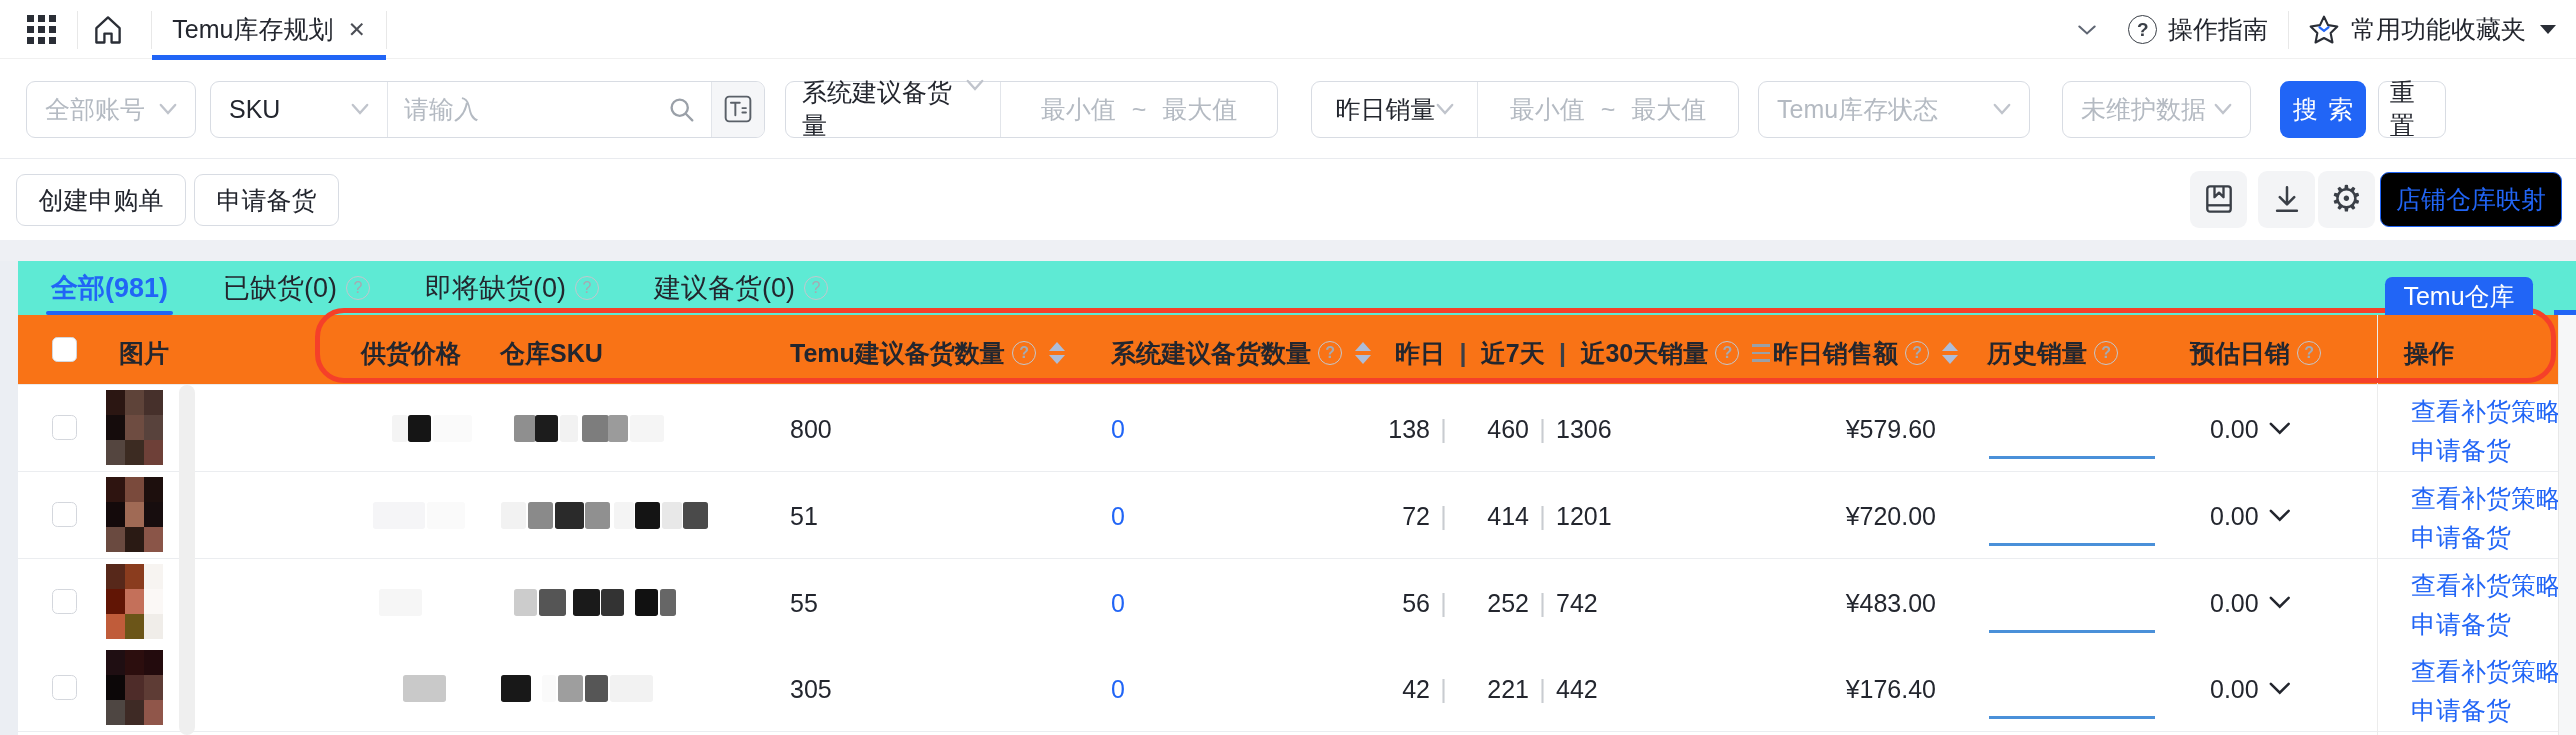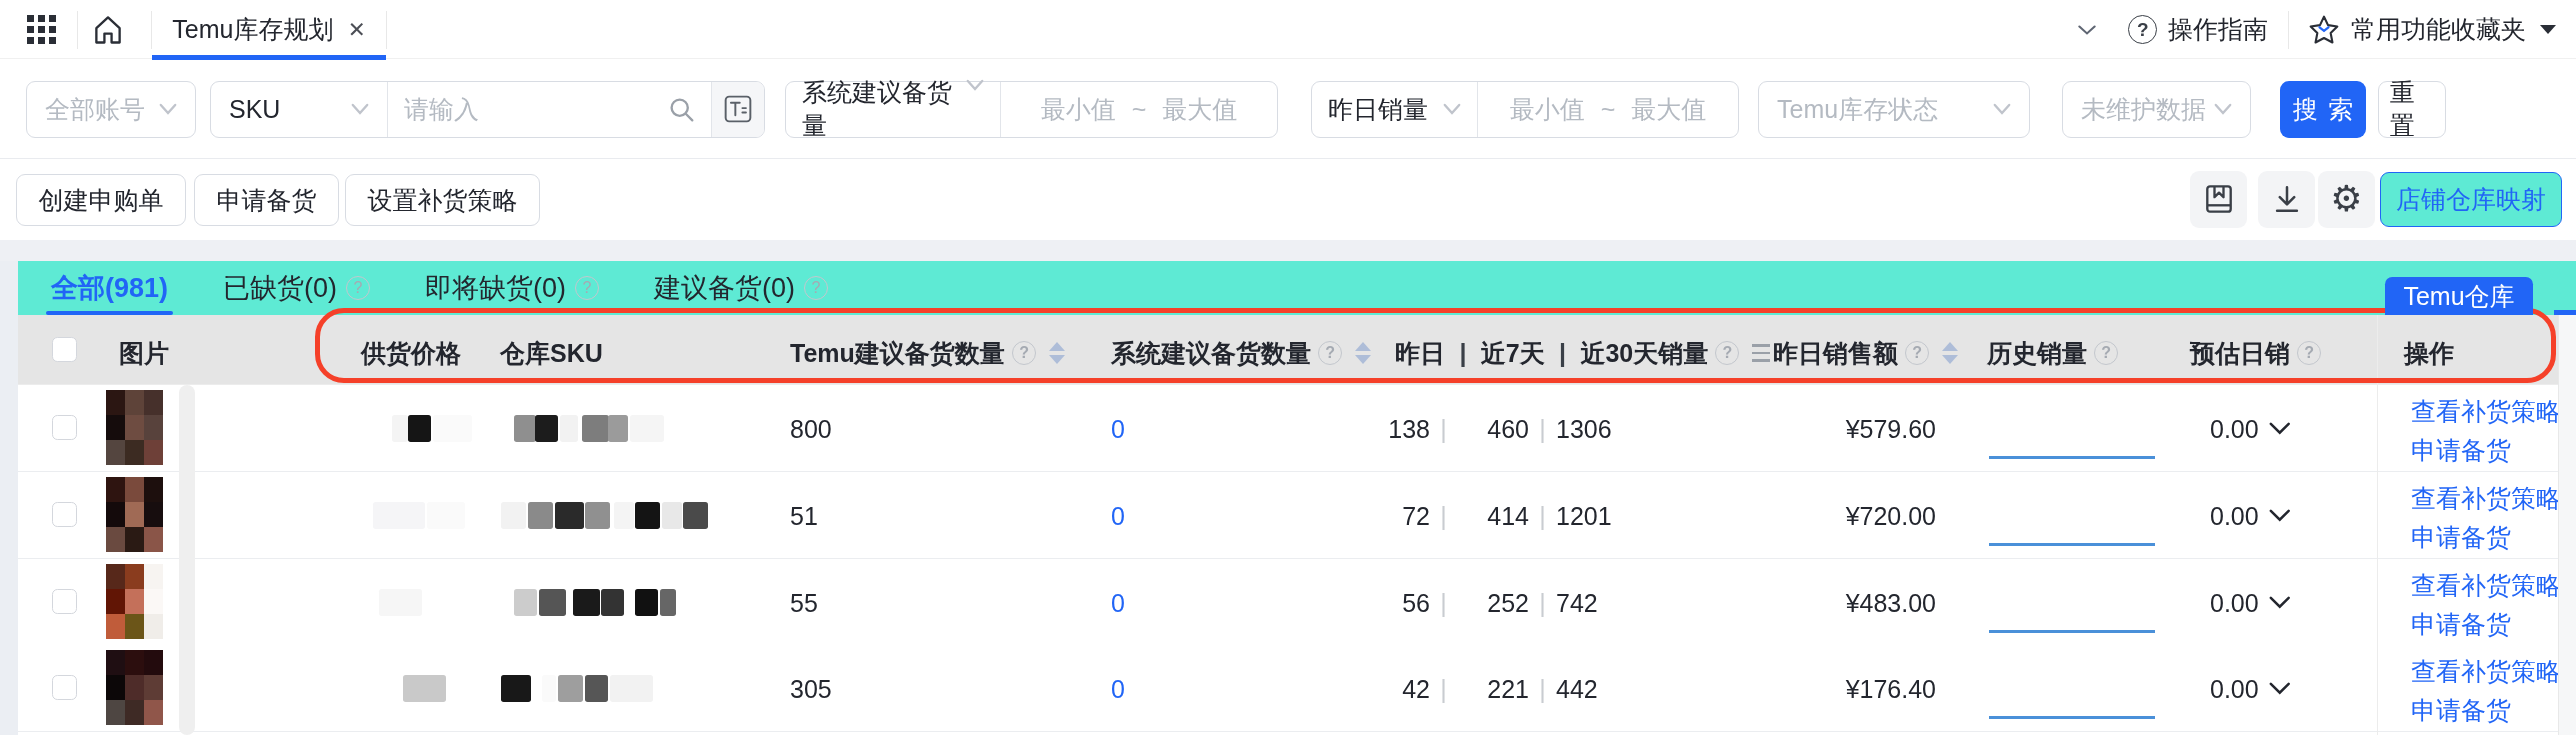--- a/index.html
+++ b/index.html
@@ -40,21 +40,21 @@
                font-size:25px; display:flex; align-items:center; justify-content:center; letter-spacing:10.7px; padding-left:10.7px; }
   .t-chip { width:53px; height:55px; background:#f5f6f8; border-left:0.9px solid #e2e5ea; border-radius:0 8px 8px 0;
             display:flex; align-items:center; justify-content:center; }
 
   
   .toolbar { position:absolute; top:159px; left:0; right:0; height:81px; background:#fff; z-index:70; }
   .tbtn { position:absolute; top:15px; height:52px; border:0.9px solid #d8dce3; border-radius:9px; background:#fff;
           font-size:25px; color:#23262e; display:flex; align-items:center; padding:0 21.5px; }
   .icon-chip { position:absolute; top:11.6px; width:57px; height:57px; background:#f3f4f6; border-radius:9px;
                display:flex; align-items:center; justify-content:center; color:#3a3f47; }
-  .btn-outline { position:absolute; top:12.5px; height:55px; border:1.8px solid #2165f6; border-radius:9px; background:#5eead4;
+  .btn-outline { position:absolute; top:12.5px; height:55px; border:1.8px solid #2165f6; border-radius:9px; background:#000000;
                  color:#2165f6; font-size:25px; display:flex; align-items:center; justify-content:center;font-family:Liberation Mono, monospace; }
   .gear-glyph { font-size:36px; line-height:1; color:#3a3f47; }
 
   .band { position:absolute; top:240px; left:0; right:0; height:21.5px; background:#eef0f4; }
   .gutter { position:absolute; top:261px; left:0; width:18px; bottom:0; background:#ebeef3; z-index:6; }
 
   
   .tabs { position:absolute; top:261px; left:18px; right:0; height:54px; background:#5eead4; display:flex;
           align-items:center; gap:55px; padding-left:33px; font-size:27px; }
   .tabitem { position:relative; display:flex; align-items:center; gap:9px; color:#23262e; height:54px; }
@@ -62,21 +62,21 @@
   .tabitem.active::after { content:""; position:absolute; left:-5.4px; right:-5.4px; bottom:0; height:4.5px; background:#2165f6; border-radius:2.7px; }
   .qi { width:24px; height:24px; border:1.8px solid #c3c7cd; border-radius:50%; color:#a5aab2; font-size:16px;
         display:inline-flex; align-items:center; justify-content:center; flex:0 0 auto; }
   .qi::after { content:"?"; }
 
   .wh-badge { position:absolute; left:2385px; top:277px; width:148px; height:38px; background:#2165f6; color:#fff;
               font-size:25px; display:flex; align-items:center; justify-content:center; border-radius:7.2px 7.2px 0 0; z-index:62; }
   .wh-line { position:absolute; left:2554px; top:310px; width:22.4px; height:4.5px; background:#2165f6; z-index:62; }
 
   
-  .thead { position:absolute; top:315px; left:18px; right:0; height:70px; background:#e5e5e5; border-bottom:1.8px solid #ececec;
+  .thead { position:absolute; top:315px; left:18px; right:0; height:70px; background:#f97316; border-bottom:1.8px solid #ececec;
            font-size:25px; font-weight:bold; color:#23262e; z-index:10; }
   .hc { position:absolute; top:21.5px; display:flex; align-items:center; gap:7.2px; white-space:nowrap; }
   .sort { display:inline-flex; flex-direction:column; gap:4.5px; margin-left:5.4px; }
   .sort .up { width:0; height:0; border-left:8px solid transparent; border-right:8px solid transparent; border-bottom:9.8px solid #aebdd8; }
   .sort .dn { width:0; height:0; border-left:8px solid transparent; border-right:8px solid transparent; border-top:9.8px solid #aebdd8; }
   .hsep { color:#3a3f47; font-weight:bold; margin:0 7.2px; }
   .list-icon { display:inline-flex; flex-direction:column; gap:4.5px; margin-left:5.4px; }
   .list-icon i { display:block; width:18px; height:2.7px; background:#9aa0a8; }
   .op-border { position:absolute; left:2377px; top:315px; bottom:0; width:0.9px; background:#ececec; z-index:12; }
   .rstrip { position:absolute; left:2558px; right:0; top:315px; bottom:0; background:#f6f7f8; border-left:0.9px solid #e8e8e8; z-index:12; }
@@ -198,21 +198,21 @@
       </div>
       <div class="seg-div"></div>
       <div class="rng" style="flex:1">
         <span class="ph">最小值</span>
         <span class="ph">~</span>
         <span class="ph">最大值</span>
       </div>
     </div>
 
     <div class="ctl" style="left:1311px;width:428px;padding:0">
-      <div style="width:165px;display:flex;align-items:center;justify-content:space-between;padding:0 16px">
+      <div style="width:165px;display:flex;align-items:center;justify-content:center;padding:0 16px">
         <span class="val">昨日销量</span>
         <svg class="chev" width="18" height="11.6" viewBox="0 0 20 13" fill="none" stroke="#c0c4cc" stroke-width="2.6" stroke-linecap="round">
             <path d="M2 2 L10 11 L18 2"></path>
           </svg>
       </div>
       <div class="seg-div"></div>
       <div class="rng" style="flex:1">
         <span class="ph">最小值</span>
         <span class="ph">~</span>
         <span class="ph">最大值</span>
@@ -233,21 +233,20 @@
         </svg>
     </div>
 
     <div class="btn-primary" style="left:2280px;width:86px">搜索</div>
     <div class="btn-plain" style="left:2378px;width:68px">重置</div>
   </div>
 
   <div class="toolbar">
     <div class="tbtn" style="left:16px">创建申购单</div>
     <div class="tbtn" style="left:194px">申请备货</div>
-    <div class="tbtn" style="left:345px">设置补货策略</div>
 
     <div class="icon-chip" style="left:2190px">
       <svg width="36" height="36" viewBox="0 0 40 40" fill="none" stroke="#3a3f47" stroke-width="2.6" stroke-linejoin="round">
         <rect x="7" y="6" width="26" height="28" rx="3"></rect>
         <path d="M15 6 V18 L20 13 L25 18 V6"></path>
         <path d="M7 27 H33"></path>
       </svg>
     </div>
     <div class="icon-chip" style="left:2258px">
       <svg width="36" height="36" viewBox="0 0 40 40" fill="none" stroke="#3a3f47" stroke-width="2.8" stroke-linecap="round" stroke-linejoin="round">

